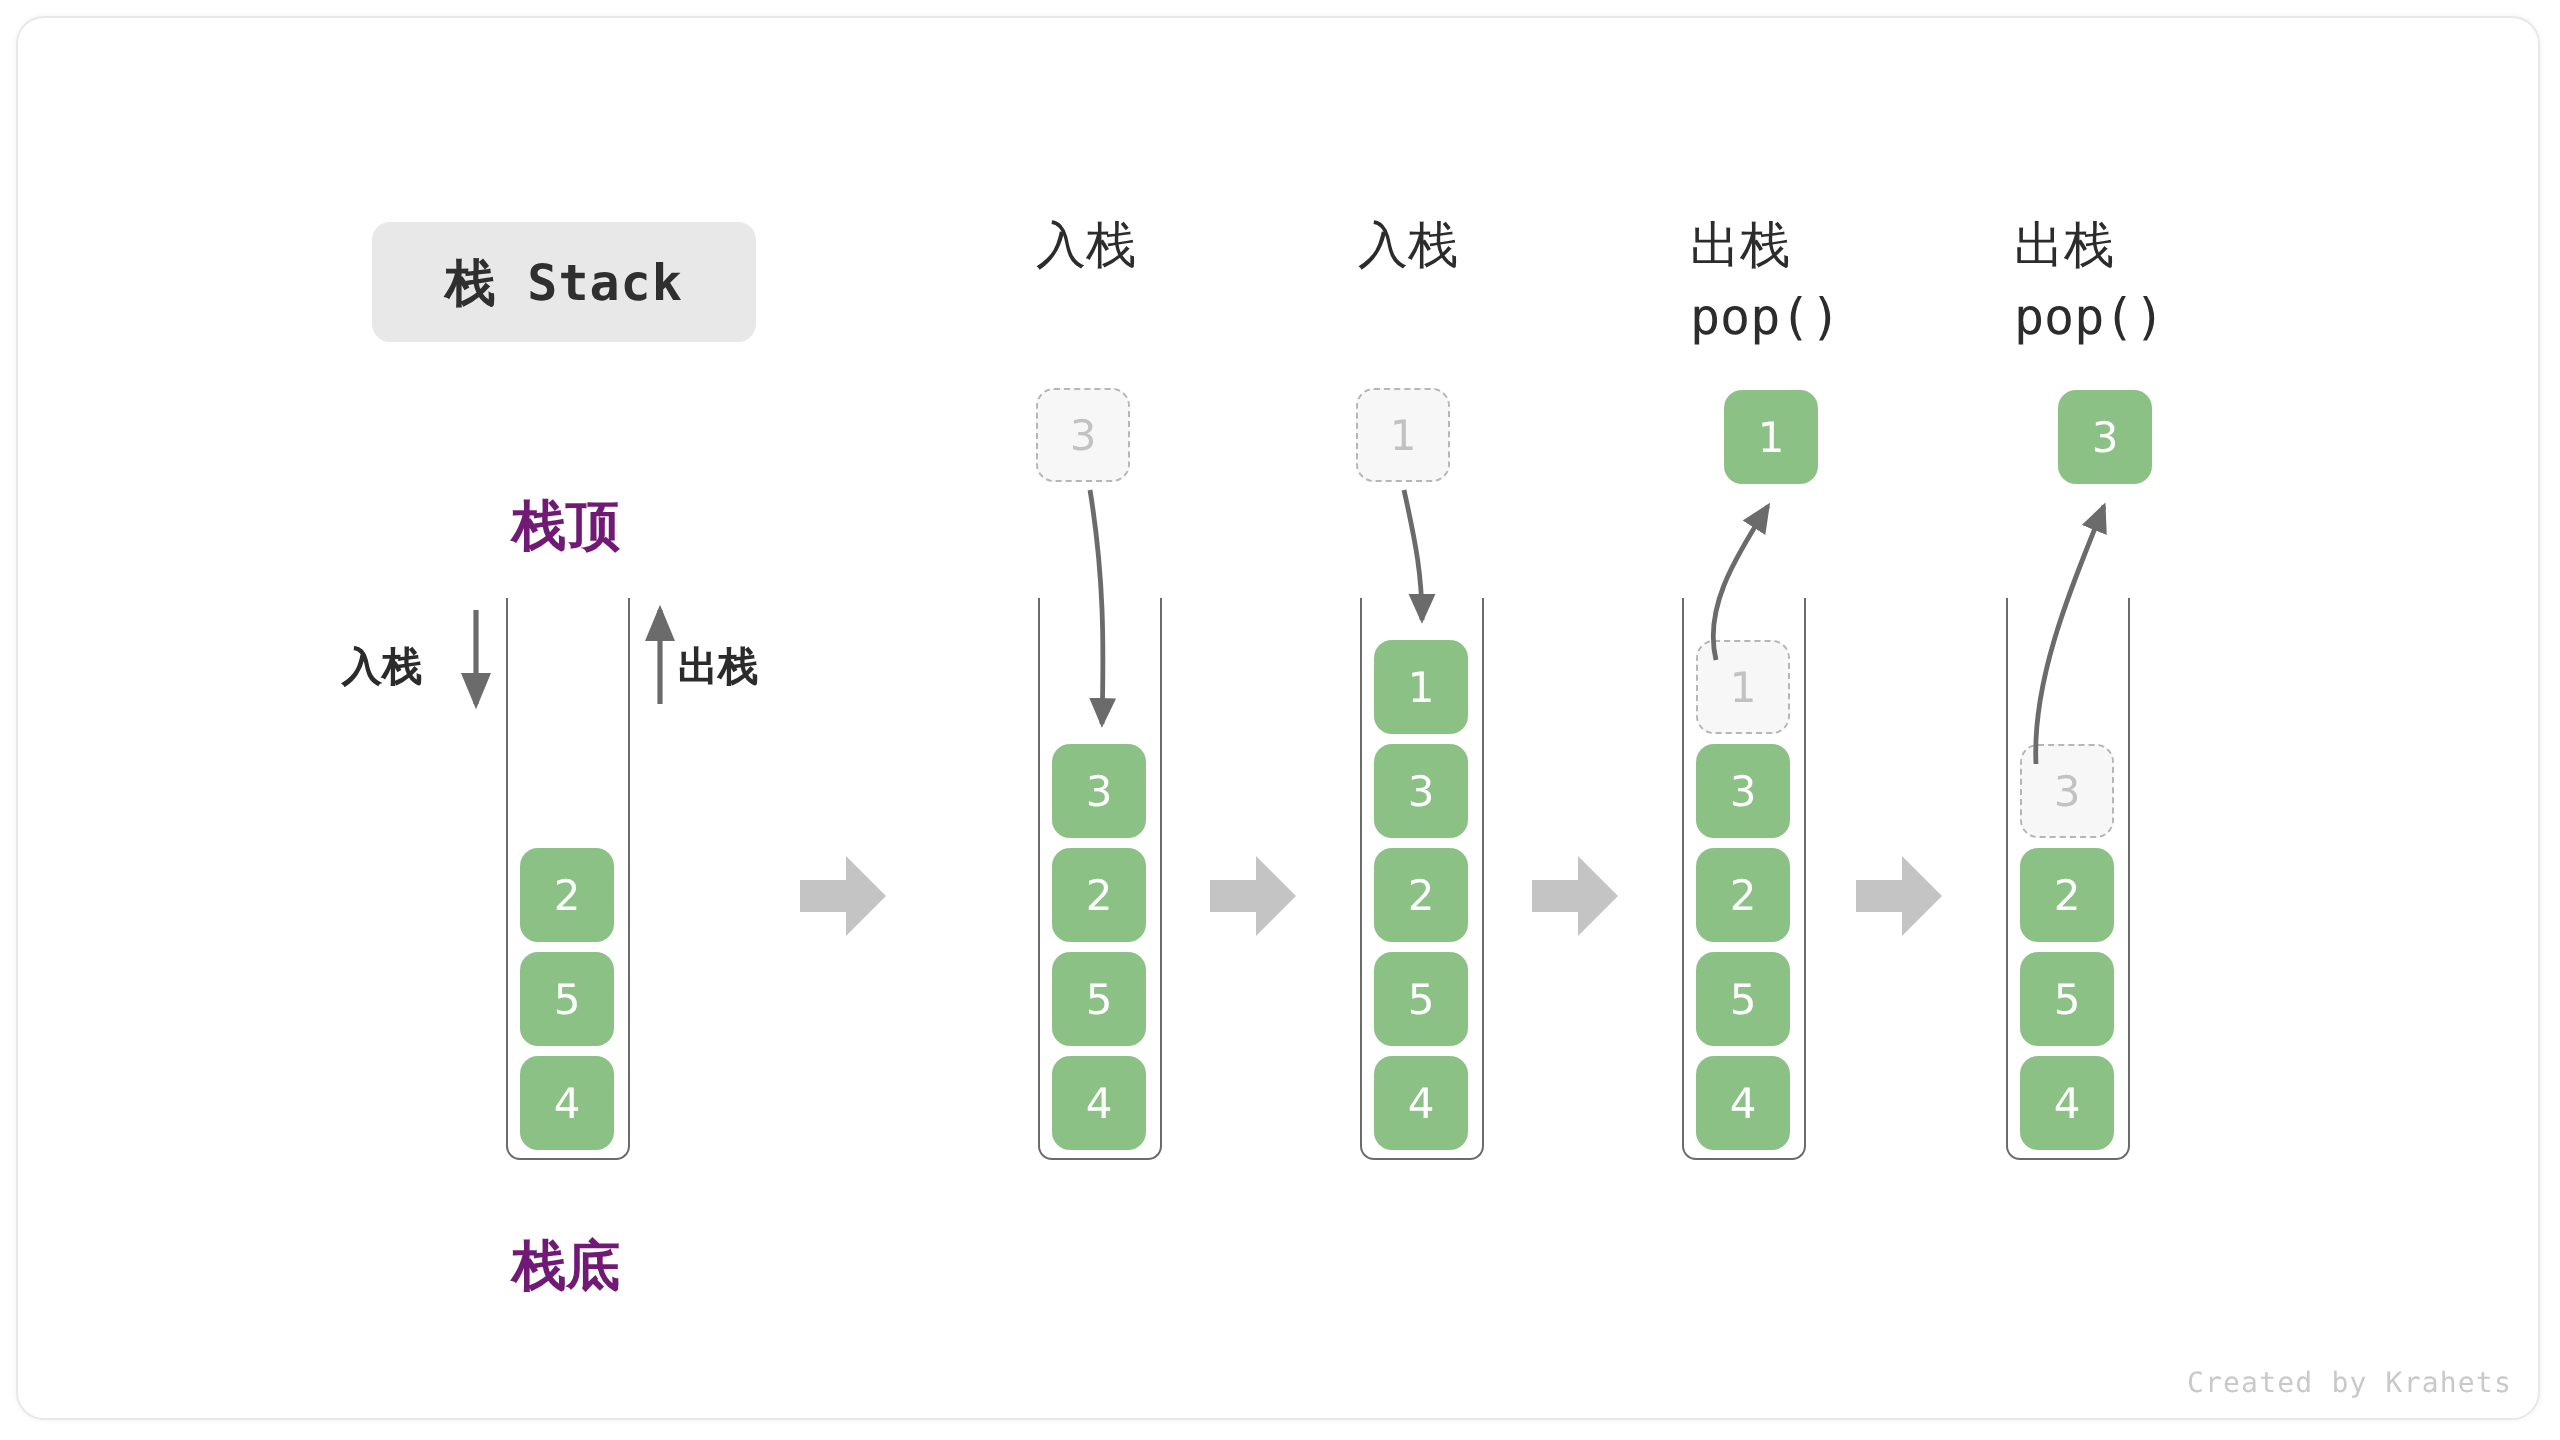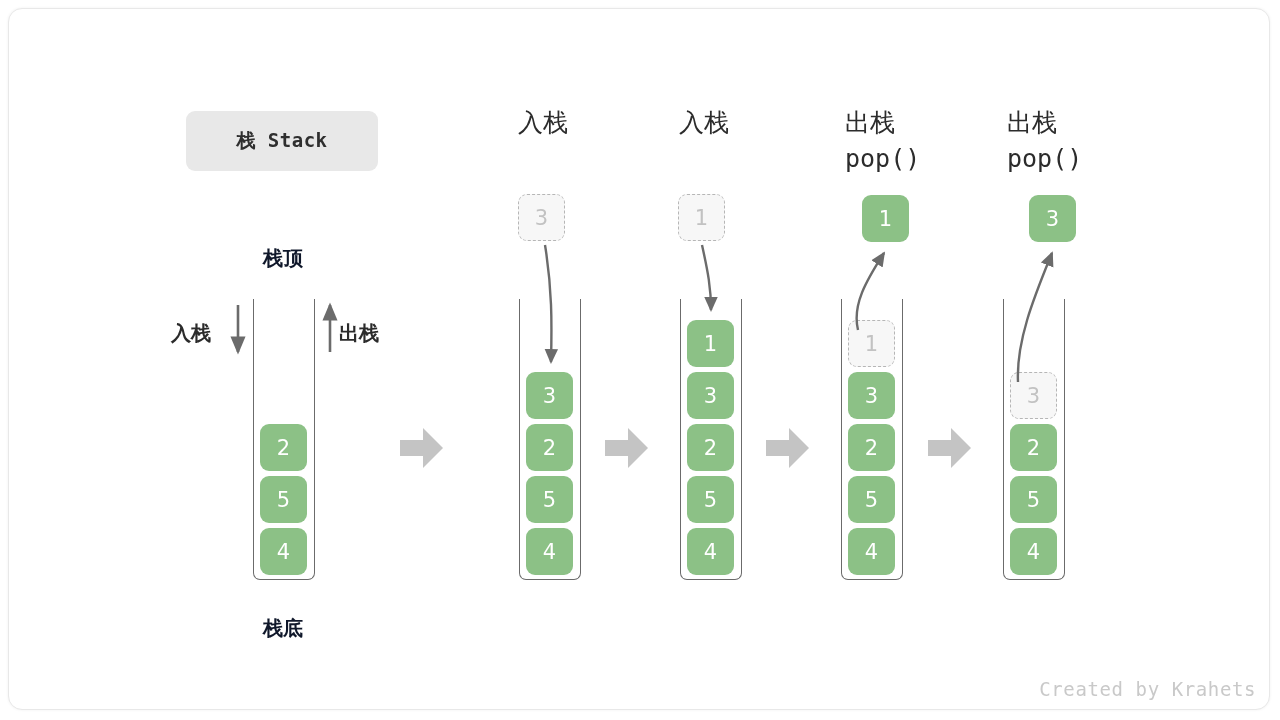--- a/index.html
+++ b/index.html
@@ -40,21 +40,21 @@
     left: 186px;
     top: 111px;
     width: 192px;
     height: 60px;
     background: #e8e8e8;
     border-radius: 9px;
     display: flex;
     align-items: center;
     justify-content: center;
     font-family: "DejaVu Sans Mono", "Liberation Mono", monospace;
-    font-size: 19px;
+    font-size: 25px;
     font-weight: bold;
     color: #2f2f2f;
     letter-spacing: 0.5px;
     box-sizing: border-box;
   }
 
   
   .col-header {
     position: absolute;
     width: 190px;
@@ -123,34 +123,34 @@
     position: absolute;
     font-family: "DejaVu Sans", "Liberation Sans", sans-serif;
     font-size: 20px;
     font-weight: bold;
     color: #2b2b2b;
     white-space: nowrap;
   }
   .stack-label {
     position: absolute;
     font-family: "DejaVu Sans", "Liberation Sans", sans-serif;
-    font-size: 20px;
-    font-weight: bold;
-    color: #0f172a;
+    font-size: 27px;
+    font-weight: bold;
+    color: #701a75;
     text-align: center;
     white-space: nowrap;
   }
 
   
   .credit {
     position: absolute;
     right: 24px;
     bottom: 20px;
     font-family: "DejaVu Sans Mono", "Liberation Mono", monospace;
-    font-size: 19px;
+    font-size: 14px;
     color: #c9c9c9;
     letter-spacing: 0.6px;
     margin-top: 36px;
   }
 
   svg.overlay {
     position: absolute;
     left: 0;
     top: 0;
     width: 1280px;

